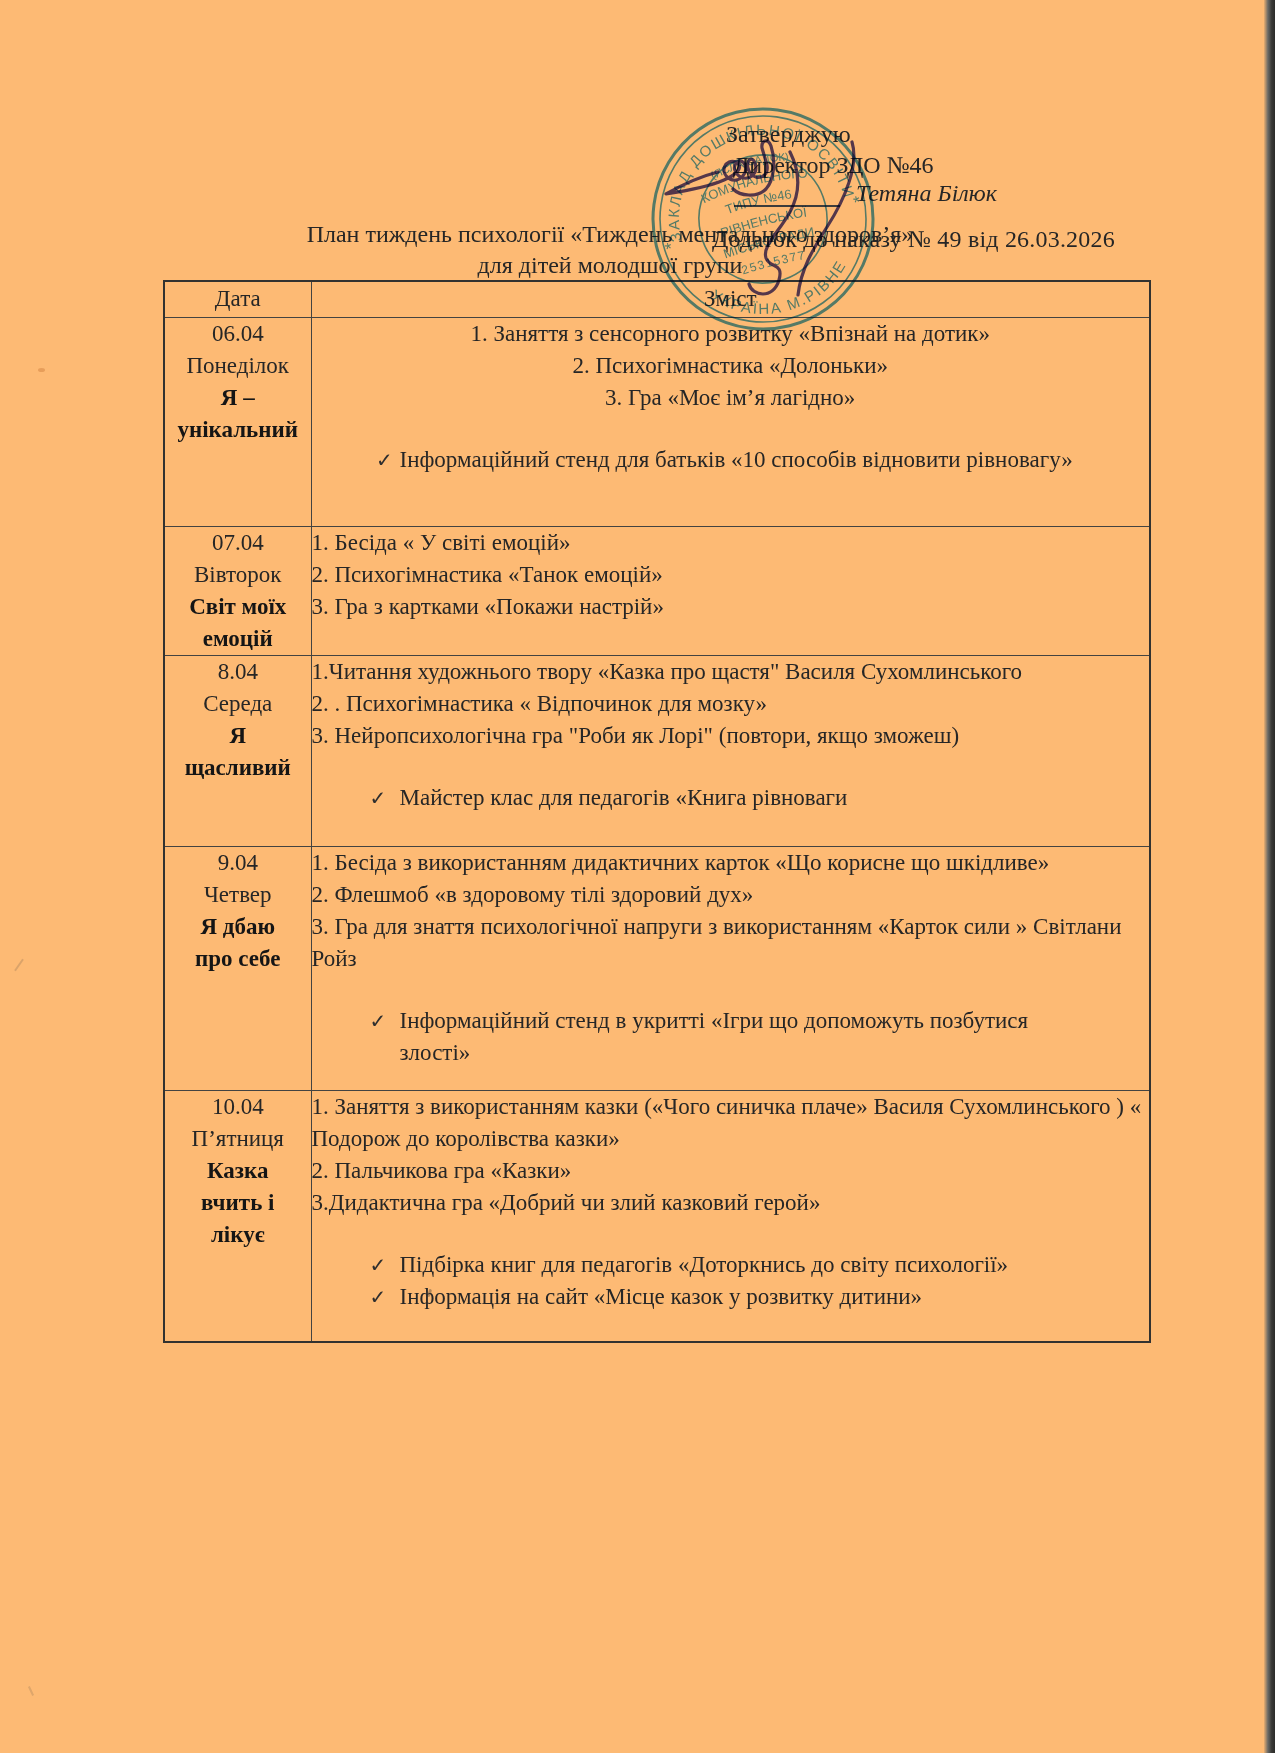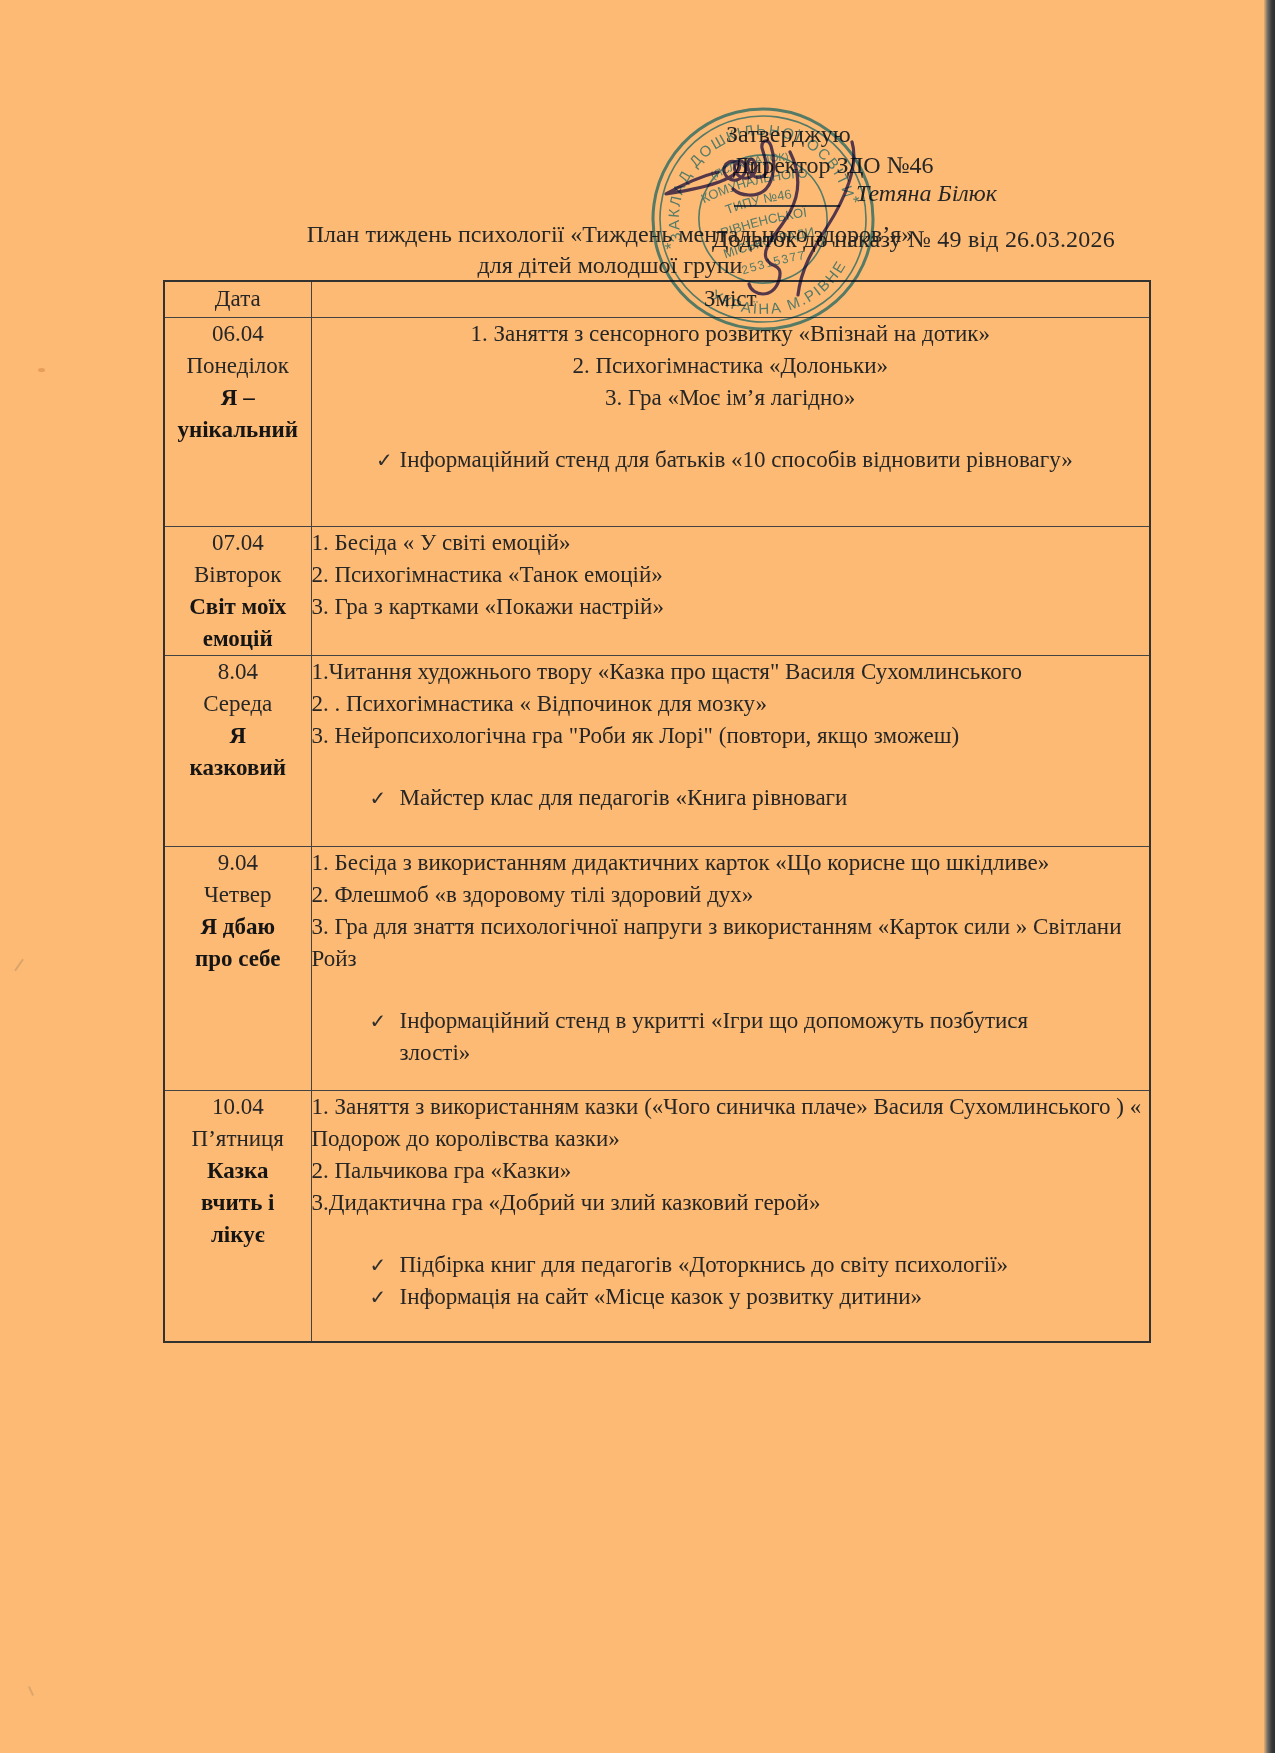--- a/index.html
+++ b/index.html
@@ -201,21 +201,21 @@
             <div class="item-line">1. Бесіда « У світі емоцій»</div>
             <div class="item-line">2. Психогімнастика «Танок емоцій»</div>
             <div class="item-line">3. Гра з картками «Покажи настрій»</div>
           </td>
         </tr>
         <tr class="row-2">
           <td class="date-cell">
             <div class="date-line">8.04</div>
             <div class="date-line">Середа</div>
             <div class="theme-line">Я</div>
-            <div class="theme-line">казковий</div>
+            <div class="theme-line">щасливий</div>
           </td>
           <td class="content-cell">
             <div class="item-line">1.Читання художнього твору «Казка про щастя" Василя Сухомлинського</div>
             <div class="item-line">2. . Психогімнастика « Відпочинок для мозку»</div>
             <div class="item-line">3. Нейропсихологічна гра "Роби як Лорі" (повтори, якщо зможеш)</div>
             <div class="notes">
               <div class="note">
                 <span class="check">✓</span>
                 <span class="note-text">Майстер клас для педагогів «Книга рівноваги</span>
               </div>

